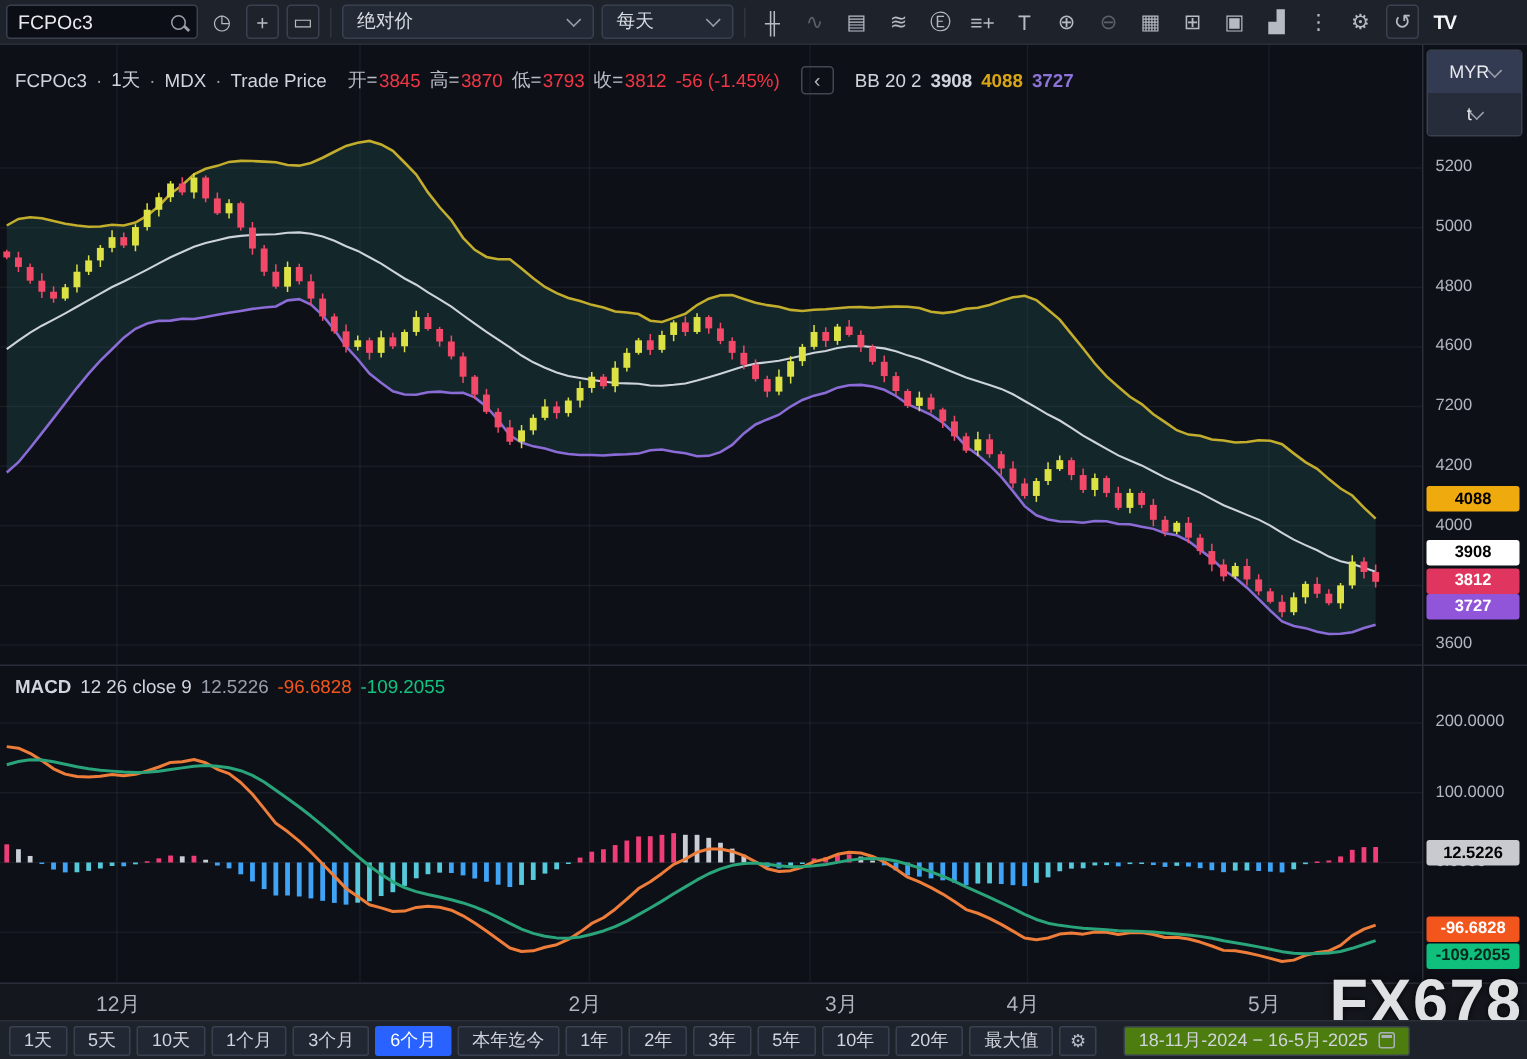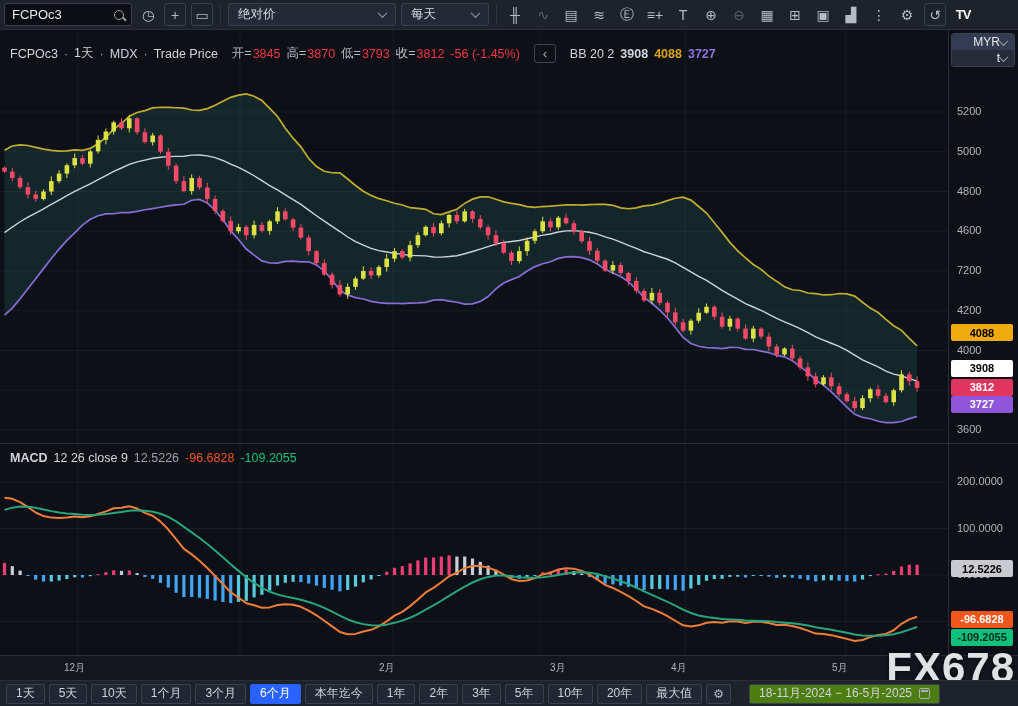--- a/index.html
+++ b/index.html
@@ -50,28 +50,28 @@
     font-size:13px; margin-left:8px; cursor:pointer; }
 
   
   #axiscol { position:absolute; left:948px; top:30px; width:70px; height:625px;
     background:#0d1017; border-left:1px solid #2a2e39; z-index:5; }
   .tick { position:absolute; left:8px; font-size:11px; color:#b2b5be; }
   .badge { position:absolute; left:2px; width:62px; height:17px; border-radius:2px;
     font-size:11px; font-weight:bold; display:flex; align-items:center; justify-content:center; }
   #curbox { position:absolute; left:2px; top:3px; width:64px; border:1px solid #3a4050;
     border-radius:3px; overflow:hidden; z-index:7; }
-  .cur-row { display:flex; align-items:center; justify-content:flex-end; height:16px;
+  .cur-row { display:flex; align-items:center; justify-content:center; height:28px;
     padding:0 7px; color:#e8eaee; font-size:12px; background:#262c3a; cursor:pointer; }
   .cur-row.hl { background:#333b52; }
 
   
   #taxis { position:absolute; left:0; top:655px; width:1018px; height:25px;
     background:#14171e; border-top:1px solid #2a2e39; z-index:6; }
-  .tlabel { position:absolute; top:5px; font-size:10px; color:#aeb3bc; }
+  .tlabel { position:absolute; top:5px; font-size:14px; color:#aeb3bc; }
   .tlabel.bold { font-weight:bold; color:#d3d6dd;margin-top:48px; }
 
   
   #botbar { position:absolute; left:0; top:680px; width:1018px; height:26px;
     background:#1d222b; border-top:1px solid #2a2e39; display:flex; align-items:center;
     gap:4px; padding:0 6px; z-index:20; }
   .rbtn { height:20px; padding:0 9px; display:flex; align-items:center; justify-content:center;
     border:1px solid #3a4050; border-radius:2px; background:#222734; color:#d1d4dc;
     font-size:12px; cursor:pointer; white-space:nowrap; }
   .rbtn.selected { background:#2962ff; border-color:#2962ff; color:#fff; }

